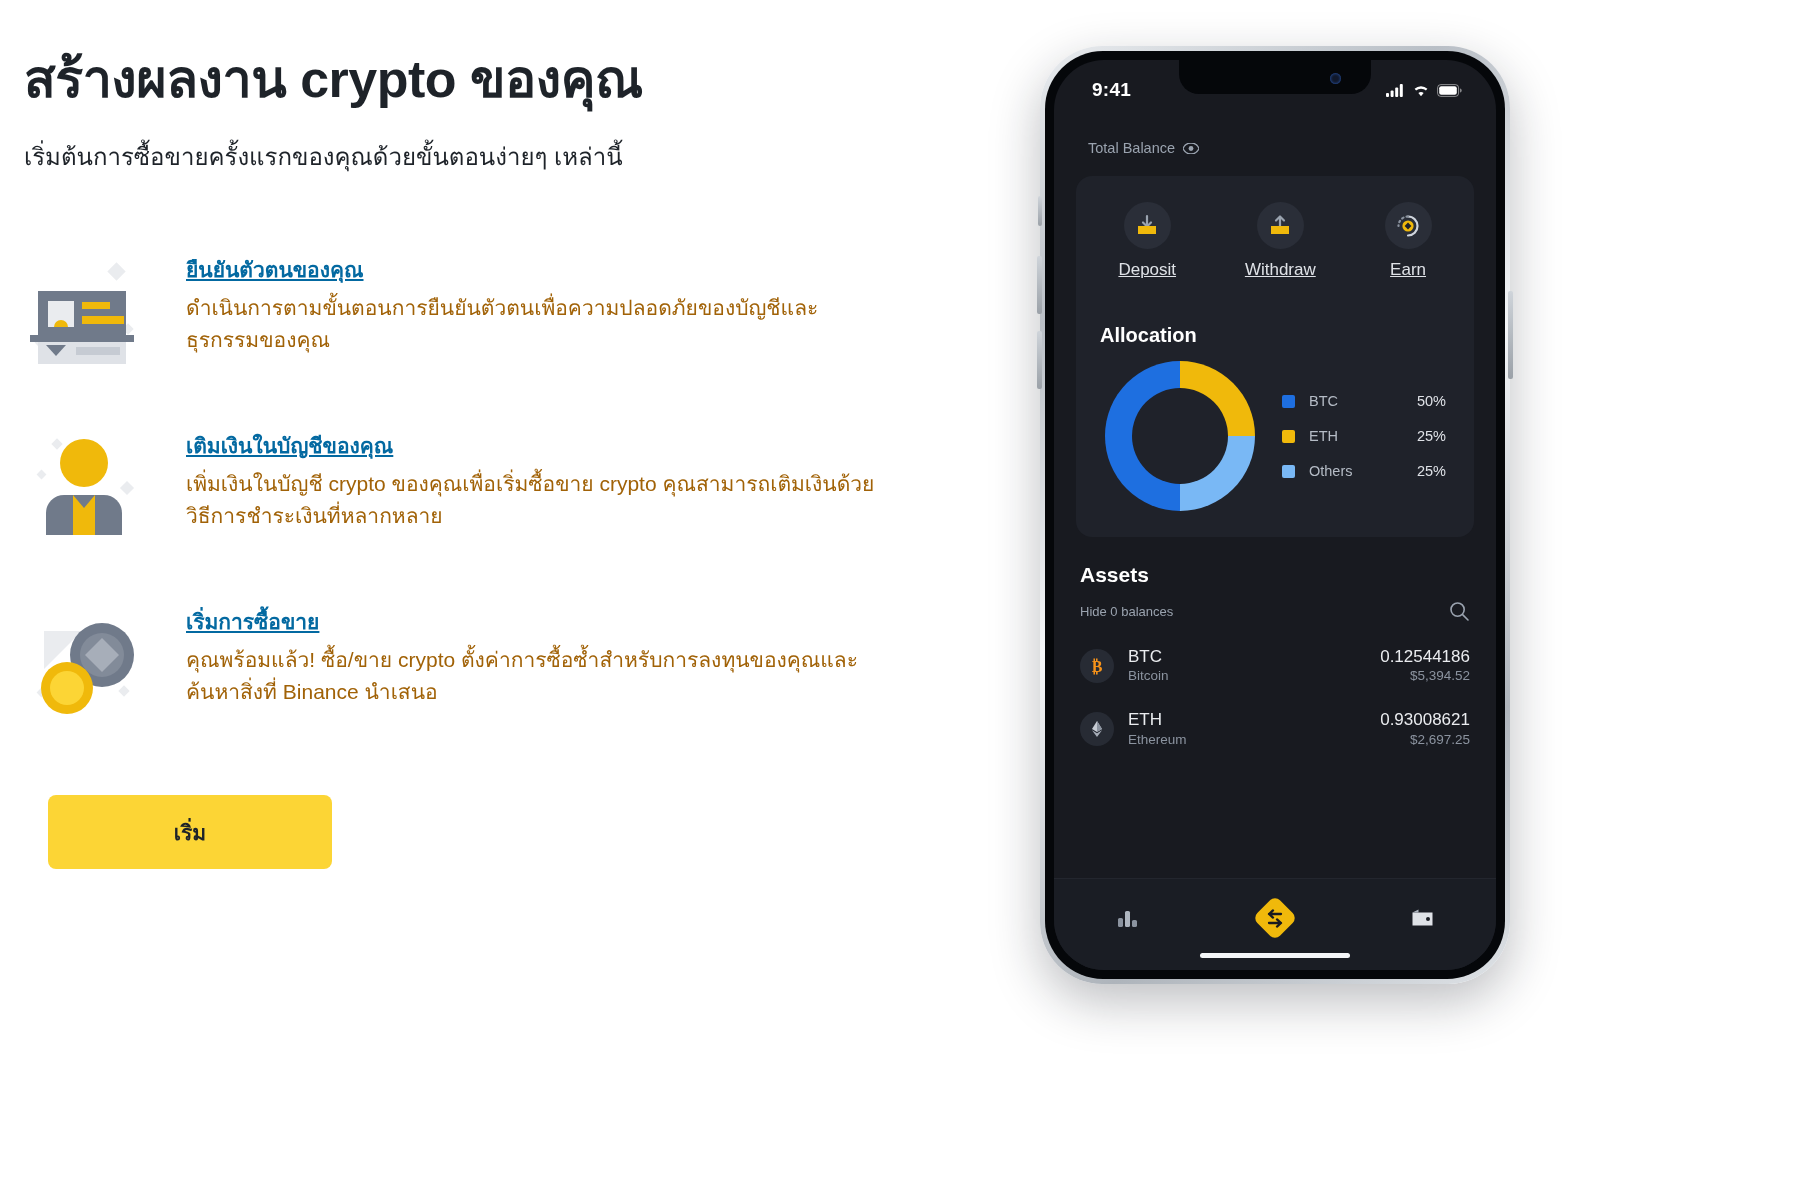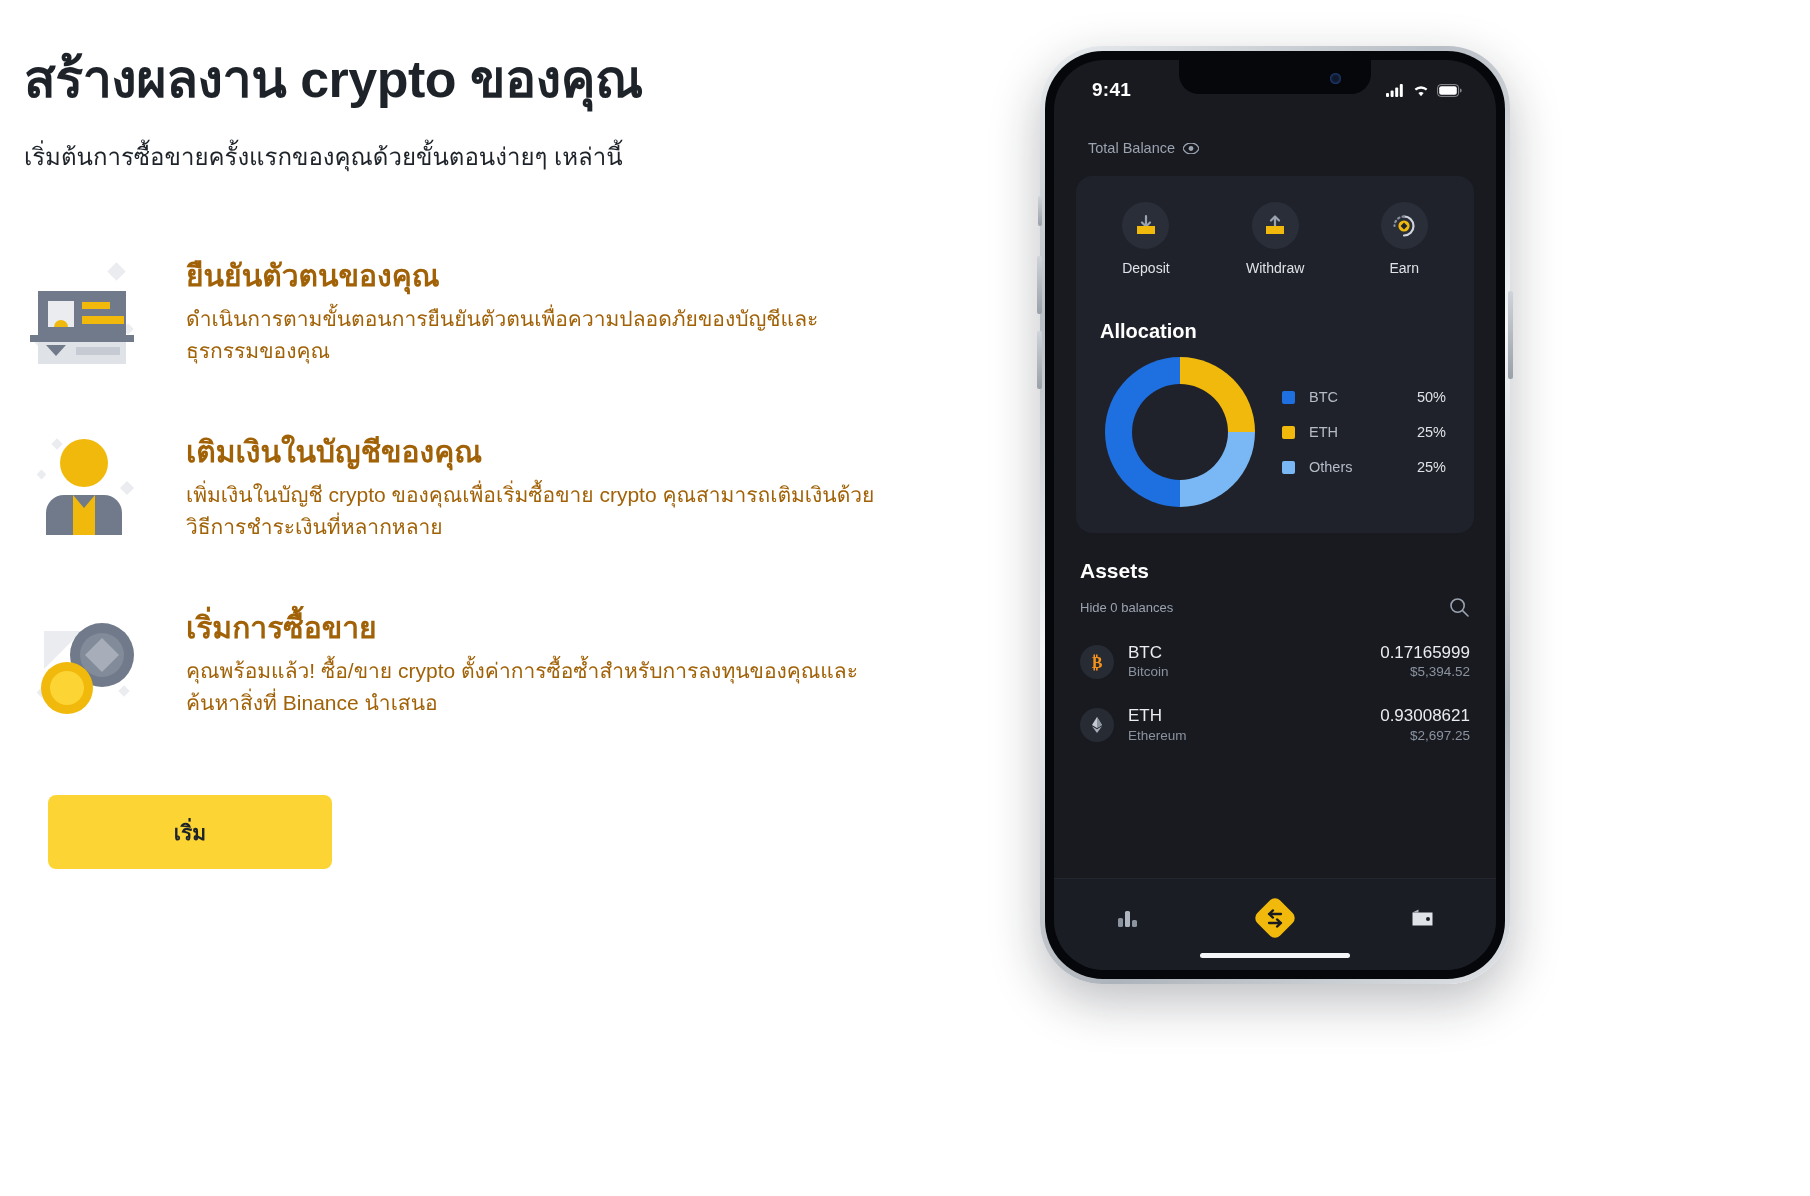--- a/index.html
+++ b/index.html
@@ -23,21 +23,21 @@
   }
 
   .steps { margin-top: 78px; }
   .step { display: flex; align-items: flex-start; margin-bottom: 56px; }
   .step-icon {
     width: 120px; min-width: 120px; height: 120px;
     margin-right: 42px; position: relative;
   }
   .step-body { padding-top: 6px; }
   .step-title {
-    font-size: 30px; font-weight: 700; color: #a16207; line-height: 1.25;
+    font-size: 21px; font-weight: 700; color: #0369a1; line-height: 1.25; text-decoration: underline;
   }
   .step-desc {
     margin-top: 8px; font-size: 21px; color: #a16207;
     line-height: 1.52; max-width: 700px;
   }
 
   .cta {
     margin-top: 16px; margin-left: 24px;
     width: 284px; height: 74px; border: none; border-radius: 8px;
     background: #FCD535; color: #1e2329;
@@ -101,21 +101,21 @@
   .card {
     margin: 20px 22px 0 22px; background: #1f222a;
     border-radius: 16px;
   }
   .actions { display: flex; justify-content: space-around; padding: 26px 8px 22px 8px; }
   .action { display: flex; flex-direction: column; align-items: center; gap: 11px; cursor: pointer; }
   .action-circle {
     width: 47px; height: 47px; border-radius: 50%; background: #2a2e38;
     display: flex; align-items: center; justify-content: center;
   }
-  .action-label { font-size: 14px; color: #dfe2e7; }
+  .action-label { font-size: 17px; color: #dfe2e7; text-decoration: underline; }
 
   .alloc { padding: 22px 24px 26px 24px; }
   .alloc-title { font-size: 20px; font-weight: 700; color: #fff; }
   .alloc-body { display: flex; align-items: center; margin-top: 14px; }
   .donut-wrap { width: 160px; min-width: 160px; display: flex; justify-content: center; }
   .donut { position: relative; width: 150px; height: 150px; border-radius: 50%; }
   .donut::after {
     content: ""; position: absolute; left: 27px; top: 27px;
     width: 96px; height: 96px; border-radius: 50%; background: #1f222a;
   }
@@ -362,21 +362,21 @@
               <div class="asset-ico">
                 <svg width="20" height="20" viewBox="0 0 20 20">
                   <text x="10" y="15.5" text-anchor="middle" font-family="Liberation Serif, serif" font-size="16" font-weight="700" fill="#F7931A">₿</text>
                 </svg>
               </div>
               <div class="asset-mid">
                 <div class="asset-sym">BTC</div>
                 <div class="asset-name">Bitcoin</div>
               </div>
               <div class="asset-right">
-                <div class="asset-amt">0.17165999</div>
+                <div class="asset-amt">0.12544186</div>
                 <div class="asset-val">$5,394.52</div>
               </div>
             </div>
 
             <div class="asset-row">
               <div class="asset-ico">
                 <svg width="20" height="20" viewBox="0 0 20 20">
                   <path d="M10 2l5 8-5 3-5-3z" fill="#c6cbd3"></path>
                   <path d="M10 2v11l5-3z" fill="#8b939f"></path>
                   <path d="M10 14.3l5-3-5 6.7-5-6.7z" fill="#a7aeb9"></path>

